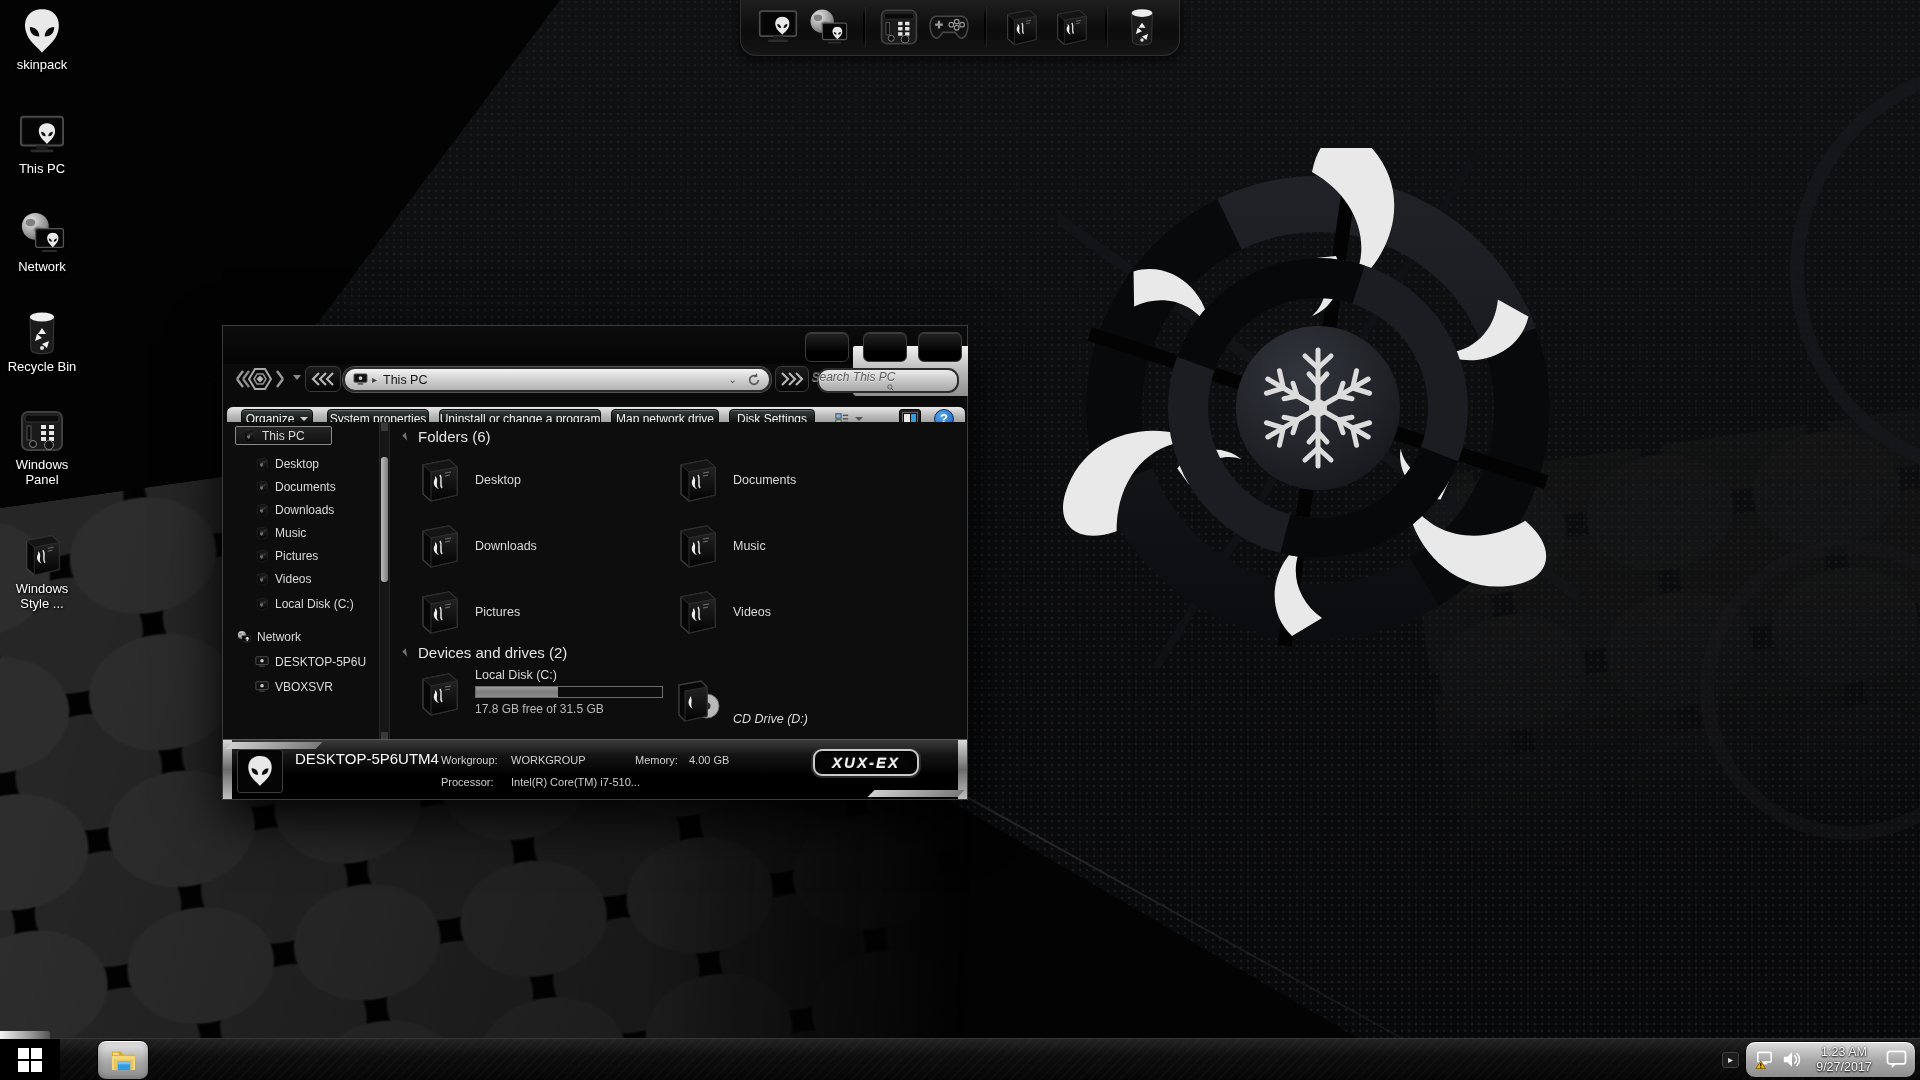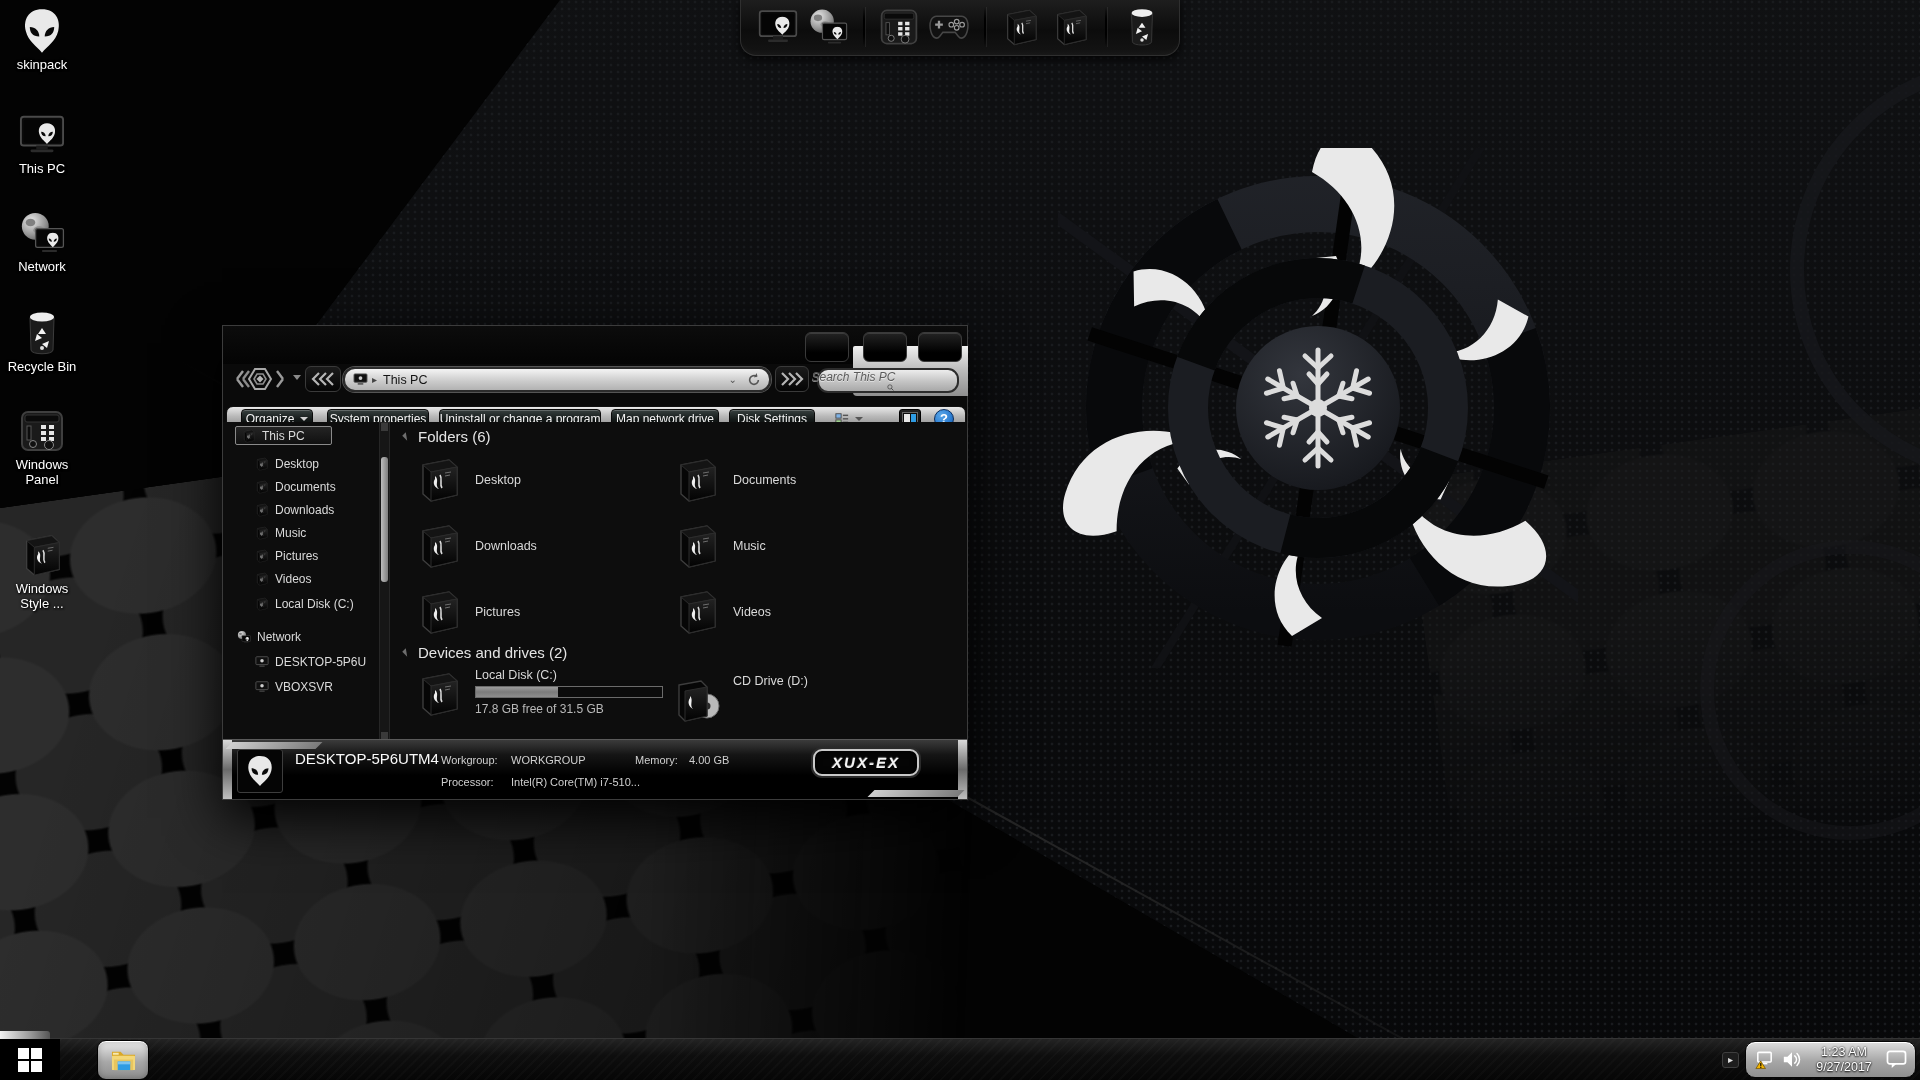--- a/index.html
+++ b/index.html
@@ -772,21 +772,21 @@
             <use href="#sym-box"></use>
           </svg>
         <div>
           <div class="dlabel">Local Disk (C:)</div>
           <div class="bar">
             <div class="bar-fill" style="width: 44%;"></div>
           </div>
           <div class="freetext">17.8 GB free of 31.5 GB</div>
         </div>
       </div>
-      <div class="drive" style="left:272px; top:252px; align-items:flex-start;">
+      <div class="drive" style="left:272px; top:252px; align-items:flex-end;font-style:italic;">
         <svg viewBox="0 0 48 48">
             <use href="#sym-box-cd"></use>
           </svg>
         <span class="dlabel">CD Drive (D:)</span>
       </div>
     </div>
   </div>
 
   <div class="statusbar">
     <div class="st-edge l"></div>

